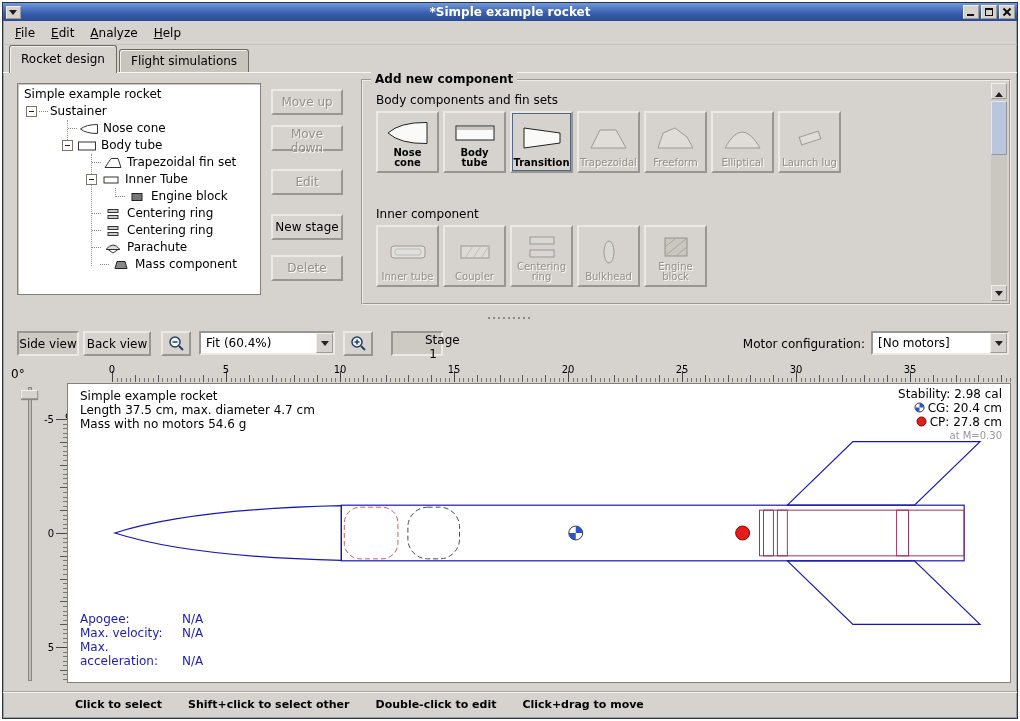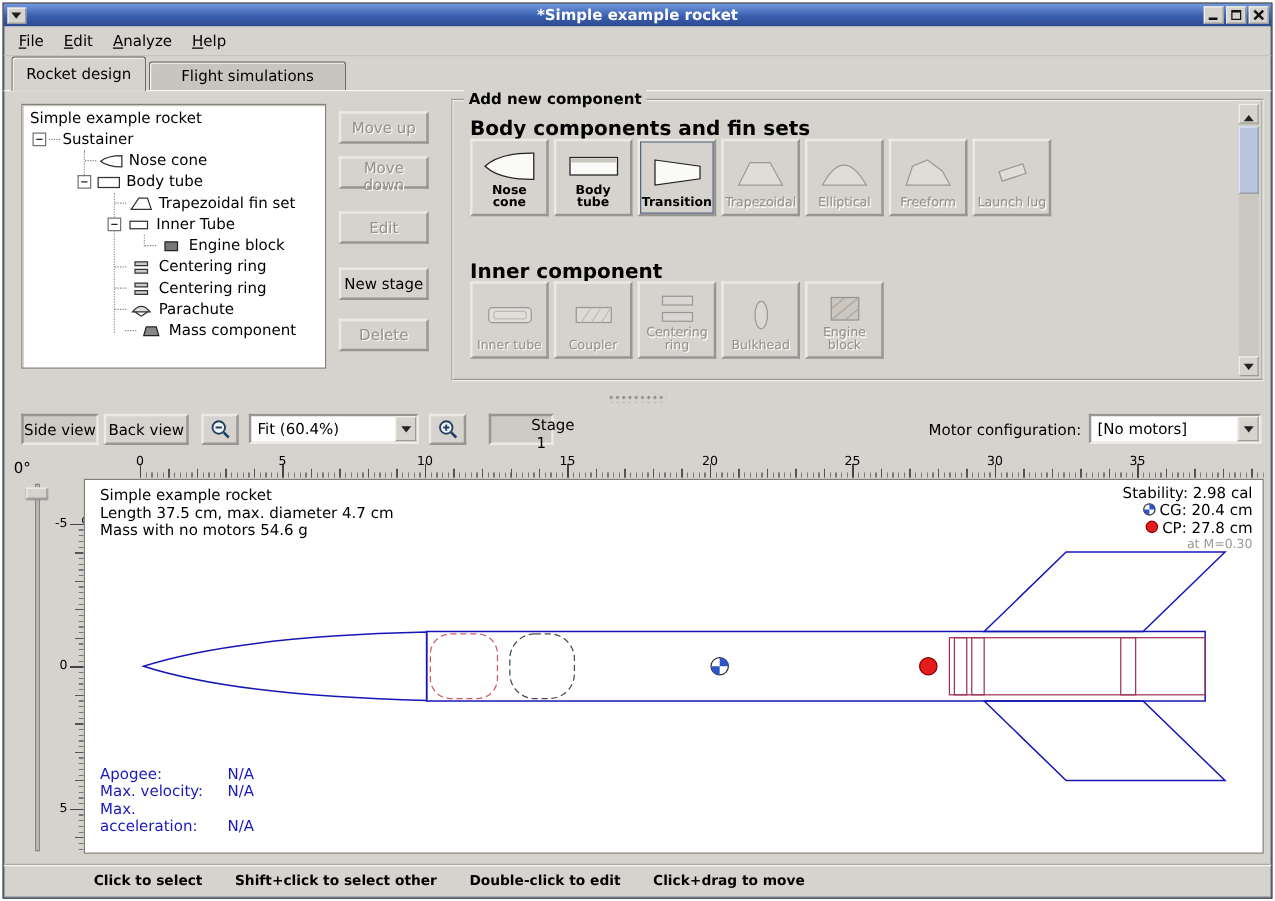--- a/index.html
+++ b/index.html
@@ -19,41 +19,41 @@
   .glyph-close::before{transform:rotate(45deg);}
   .glyph-close::after{transform:rotate(-45deg);}
 
   
   .menubar{height:24px;display:flex;align-items:center;padding-left:4px;border-bottom:1px solid #c6c3bd;}
   .menu-item{padding:3px 8px;font-size:12px;cursor:default;text-align:right;}
   .menu-item .mn{text-decoration:underline;}
 
   
   .tabbar{height:28px;display:flex;align-items:flex-end;padding-left:6px;border-bottom:1px solid #f7f6f3;}
-  .tab{font-size:12px;padding:4px 25px;border:1px solid #6f6b64;border-bottom:none;background:#c8c5bf;margin-right:2px;border-radius:3px 3px 0 0;box-shadow:inset 1px 1px 0 #f3f2ee;}
+  .tab{font-size:12px;padding:4px 11px;border:1px solid #6f6b64;border-bottom:none;background:#c8c5bf;margin-right:2px;border-radius:3px 3px 0 0;box-shadow:inset 1px 1px 0 #f3f2ee;}
   .tab.active{background:#d6d3ce;padding:6px 11px 7px;margin-bottom:-1px;z-index:2;position:relative;}
 
   
   .top-pane{position:relative;height:240px;}
   .tree-panel{position:absolute;left:14px;top:10px;width:244px;height:212px;background:#fff;border:1px solid #848078;box-shadow:inset 1px 1px 0 #c9c6c0;overflow:hidden;font-size:12px;padding-top:2px;}
   .trow{height:17px;display:flex;align-items:center;white-space:nowrap;}
   .trow span.lbl{line-height:17px;}
   .exp{flex:none;width:11px;height:11px;border:1px solid #7a766f;background:#fff;margin-right:2px;position:relative;}
   .exp::before{content:"";position:absolute;left:2px;right:2px;top:4px;border-top:1px solid #222;}
   .dash{flex:none;width:9px;border-top:1px dotted #8a8780;margin-right:2px;}
   .ti{flex:none;margin-right:4px;}
   .guide{position:absolute;border-left:1px dotted #9a978f;width:0;}
 
   .acts{position:absolute;left:268px;top:16px;width:84px;}
   .abtn{display:block;width:72px;height:26px;background:#d6d3ce;border:2px outset #ece9e4;font-size:12px;color:#000;text-align:center;}
   .abtn.dis{color:#94918a;text-shadow:1px 1px 0 #fbfaf7;}
 
   .addp{position:absolute;left:358px;top:6px;right:6px;bottom:8px;border:2px groove #efece7;}
   .legend{position:absolute;top:-9px;left:8px;background:#d6d3ce;padding:0 4px;font-weight:bold;font-size:12px;}
-  .sec{position:absolute;left:13px;font-weight:bold;font-size:16px;}
+  .sec{position:absolute;left:13px;font-weight:normal;font-size:12px;}
   .sec1{top:12px;} .sec2{top:126px;}
   .crow{position:absolute;left:13px;display:flex;gap:4px;}
   .row1{top:30px;} .row2{top:144px;}
   .comp{width:63px;height:62px;background:#d6d3ce;border:2px outset #ece9e4;font-size:10px;display:flex;flex-direction:column;align-items:center;padding:5px 1px 3px;color:#000;}
   .comp svg{flex:none;margin:auto 0;}
   .comp .clbl{line-height:10px;text-align:center;font-weight:bold;}
   .comp.dis{color:#94918a;}
   .comp.dis .clbl{font-weight:normal;text-shadow:1px 1px 0 #fbfaf7;}
   .comp.dis svg{opacity:.4;}
   .comp.sel{box-shadow:inset 0 0 0 1px #55657f;}
@@ -258,29 +258,29 @@
           <span class="clbl">Transition</span>
         </button>
         <button class="comp dis">
           <svg width="46" height="28">
               <path d="M5 24 L14 6 L30 6 L40 24 Z" fill="#efeeea" stroke="#444"></path>
             </svg>
           <span class="clbl">Trapezoidal</span>
         </button>
         <button class="comp dis">
           <svg width="46" height="28">
+              <path d="M5 24 L10 9 L22 4 L34 13 L40 24 Z" fill="#efeeea" stroke="#444"></path>
+            </svg>
+          <span class="clbl">Freeform</span>
+        </button>
+        <button class="comp dis">
+          <svg width="46" height="28">
               <path d="M5 24 Q22 -8 40 24 Z" fill="#efeeea" stroke="#444"></path>
             </svg>
           <span class="clbl">Elliptical</span>
-        </button>
-        <button class="comp dis">
-          <svg width="46" height="28">
-              <path d="M5 24 L10 9 L22 4 L34 13 L40 24 Z" fill="#efeeea" stroke="#444"></path>
-            </svg>
-          <span class="clbl">Freeform</span>
         </button>
         <button class="comp dis">
           <svg width="46" height="28">
               <rect x="13" y="10" width="20" height="8" fill="#efeeea" stroke="#444" transform="rotate(-18 23 14)"></rect>
             </svg>
           <span class="clbl">Launch lug</span>
         </button>
       </div>
 
       <div class="sec sec2">Inner component</div>

